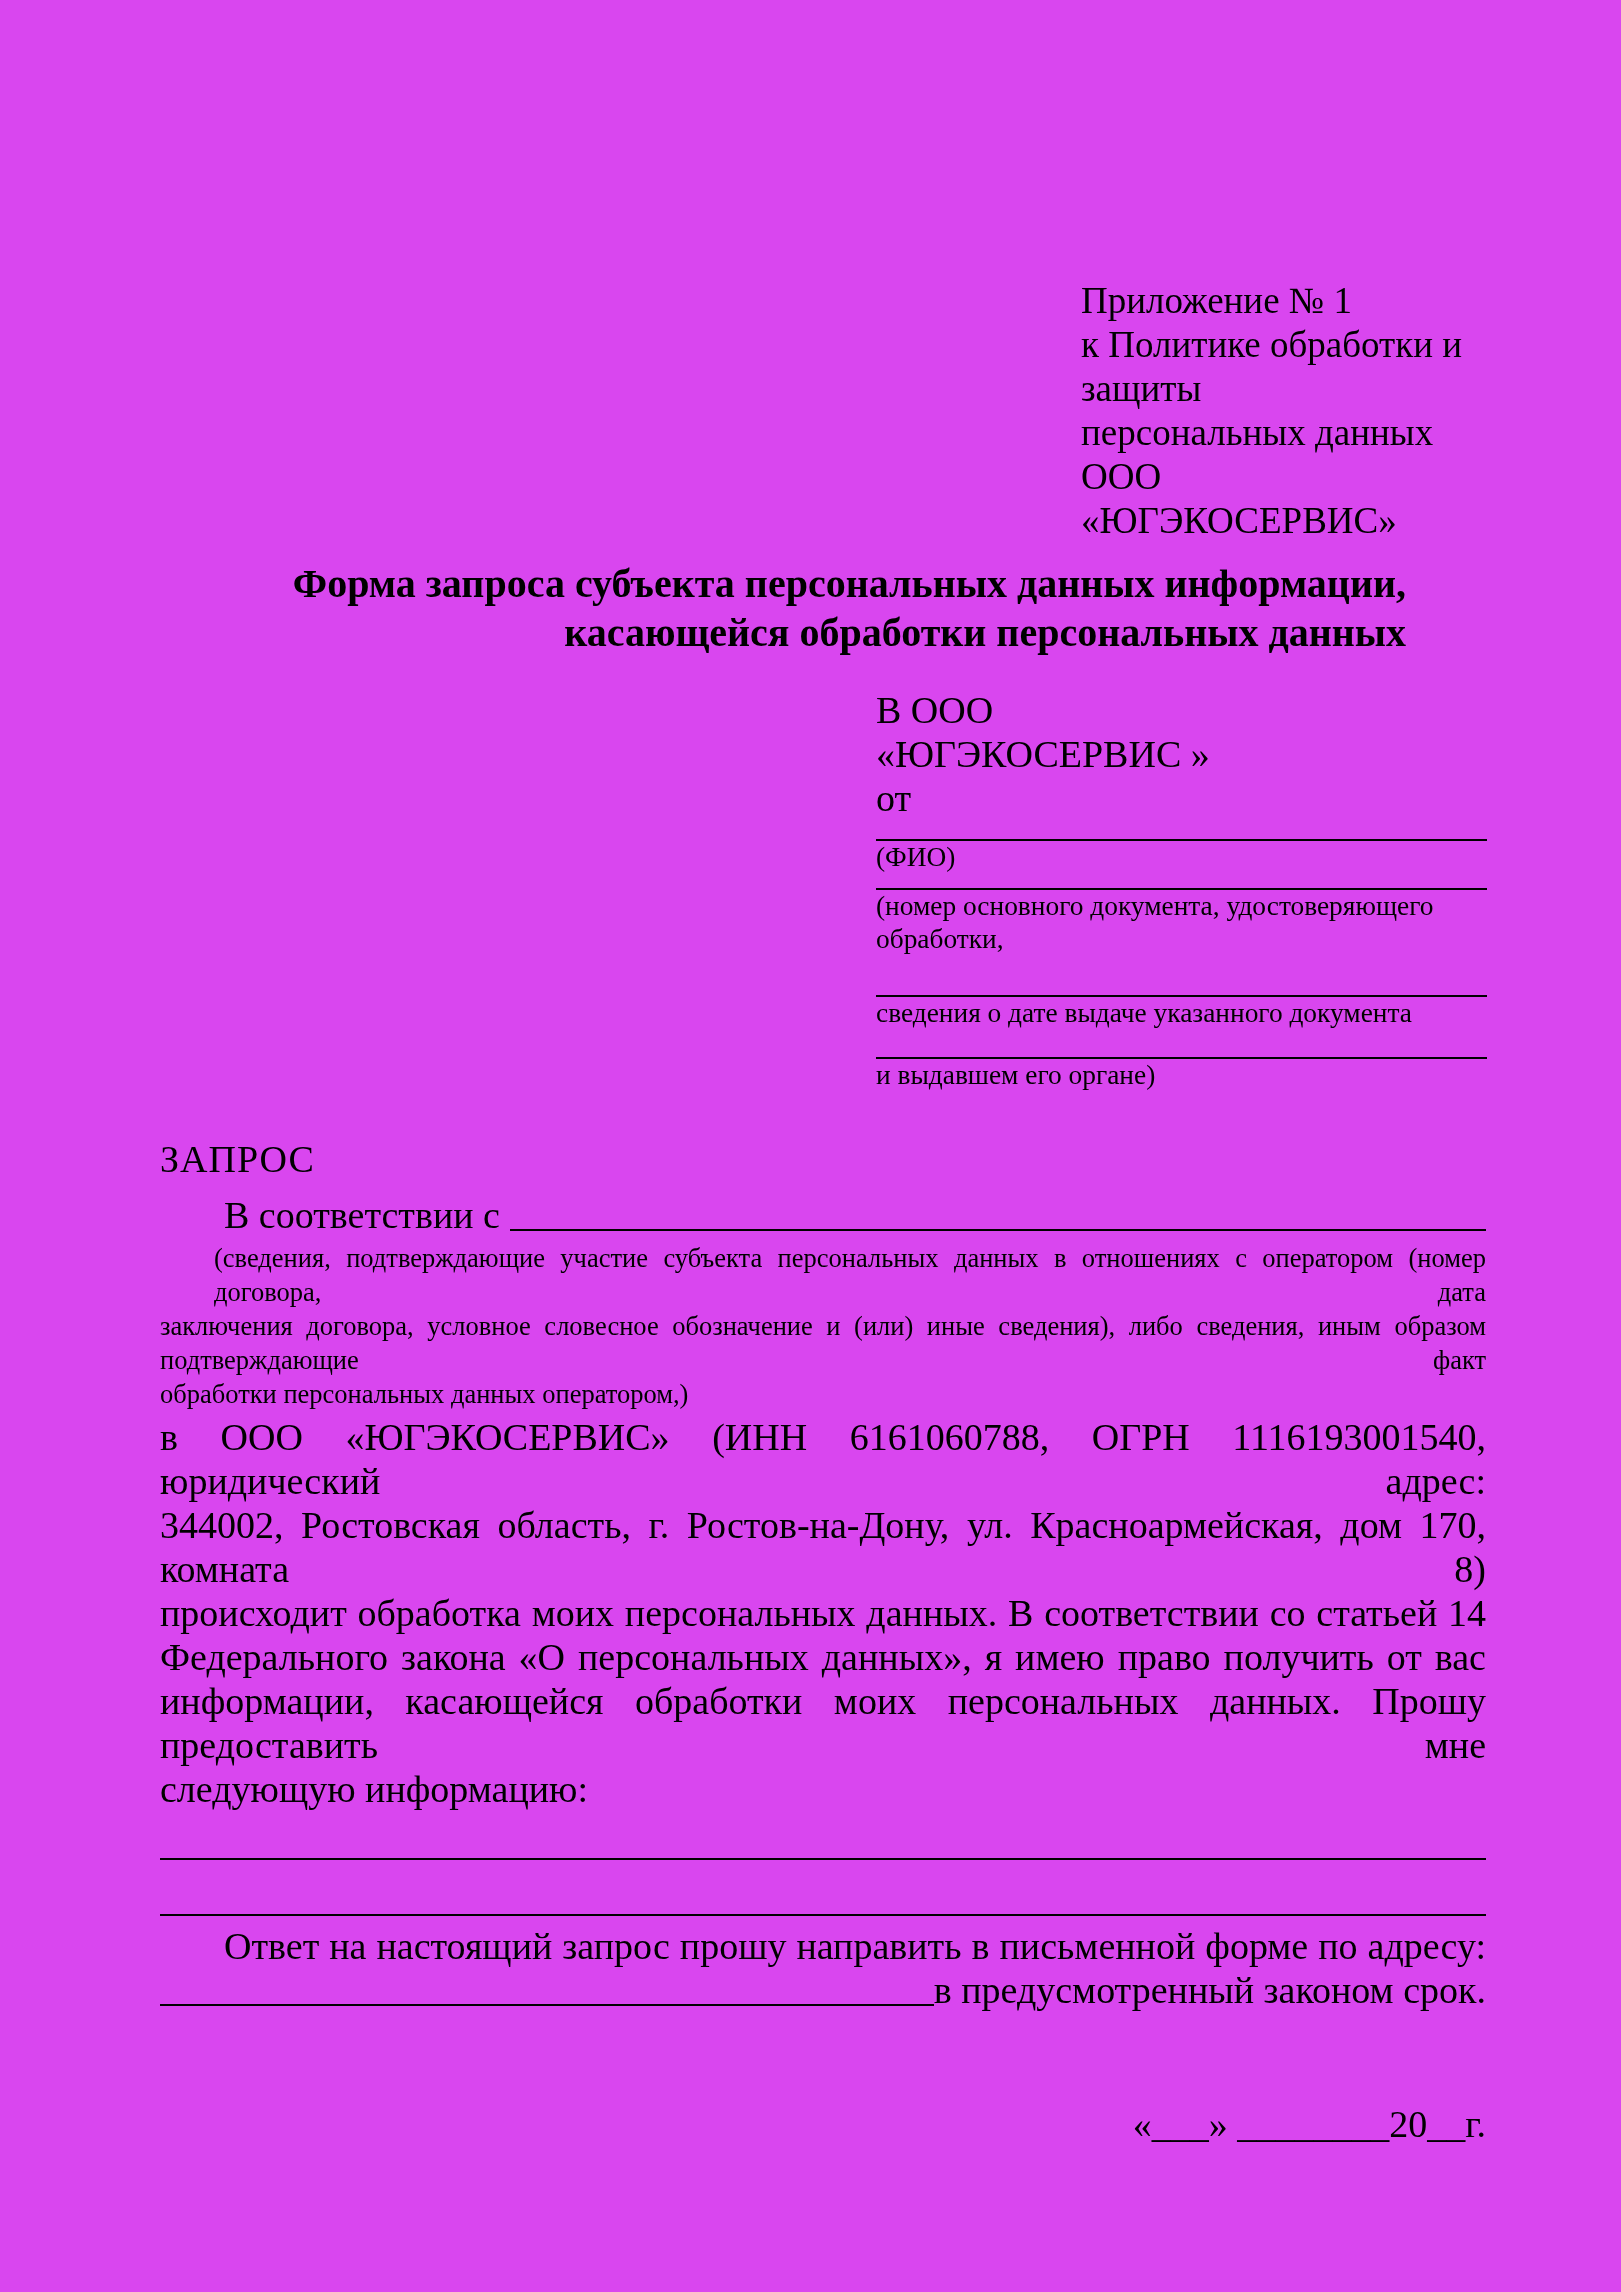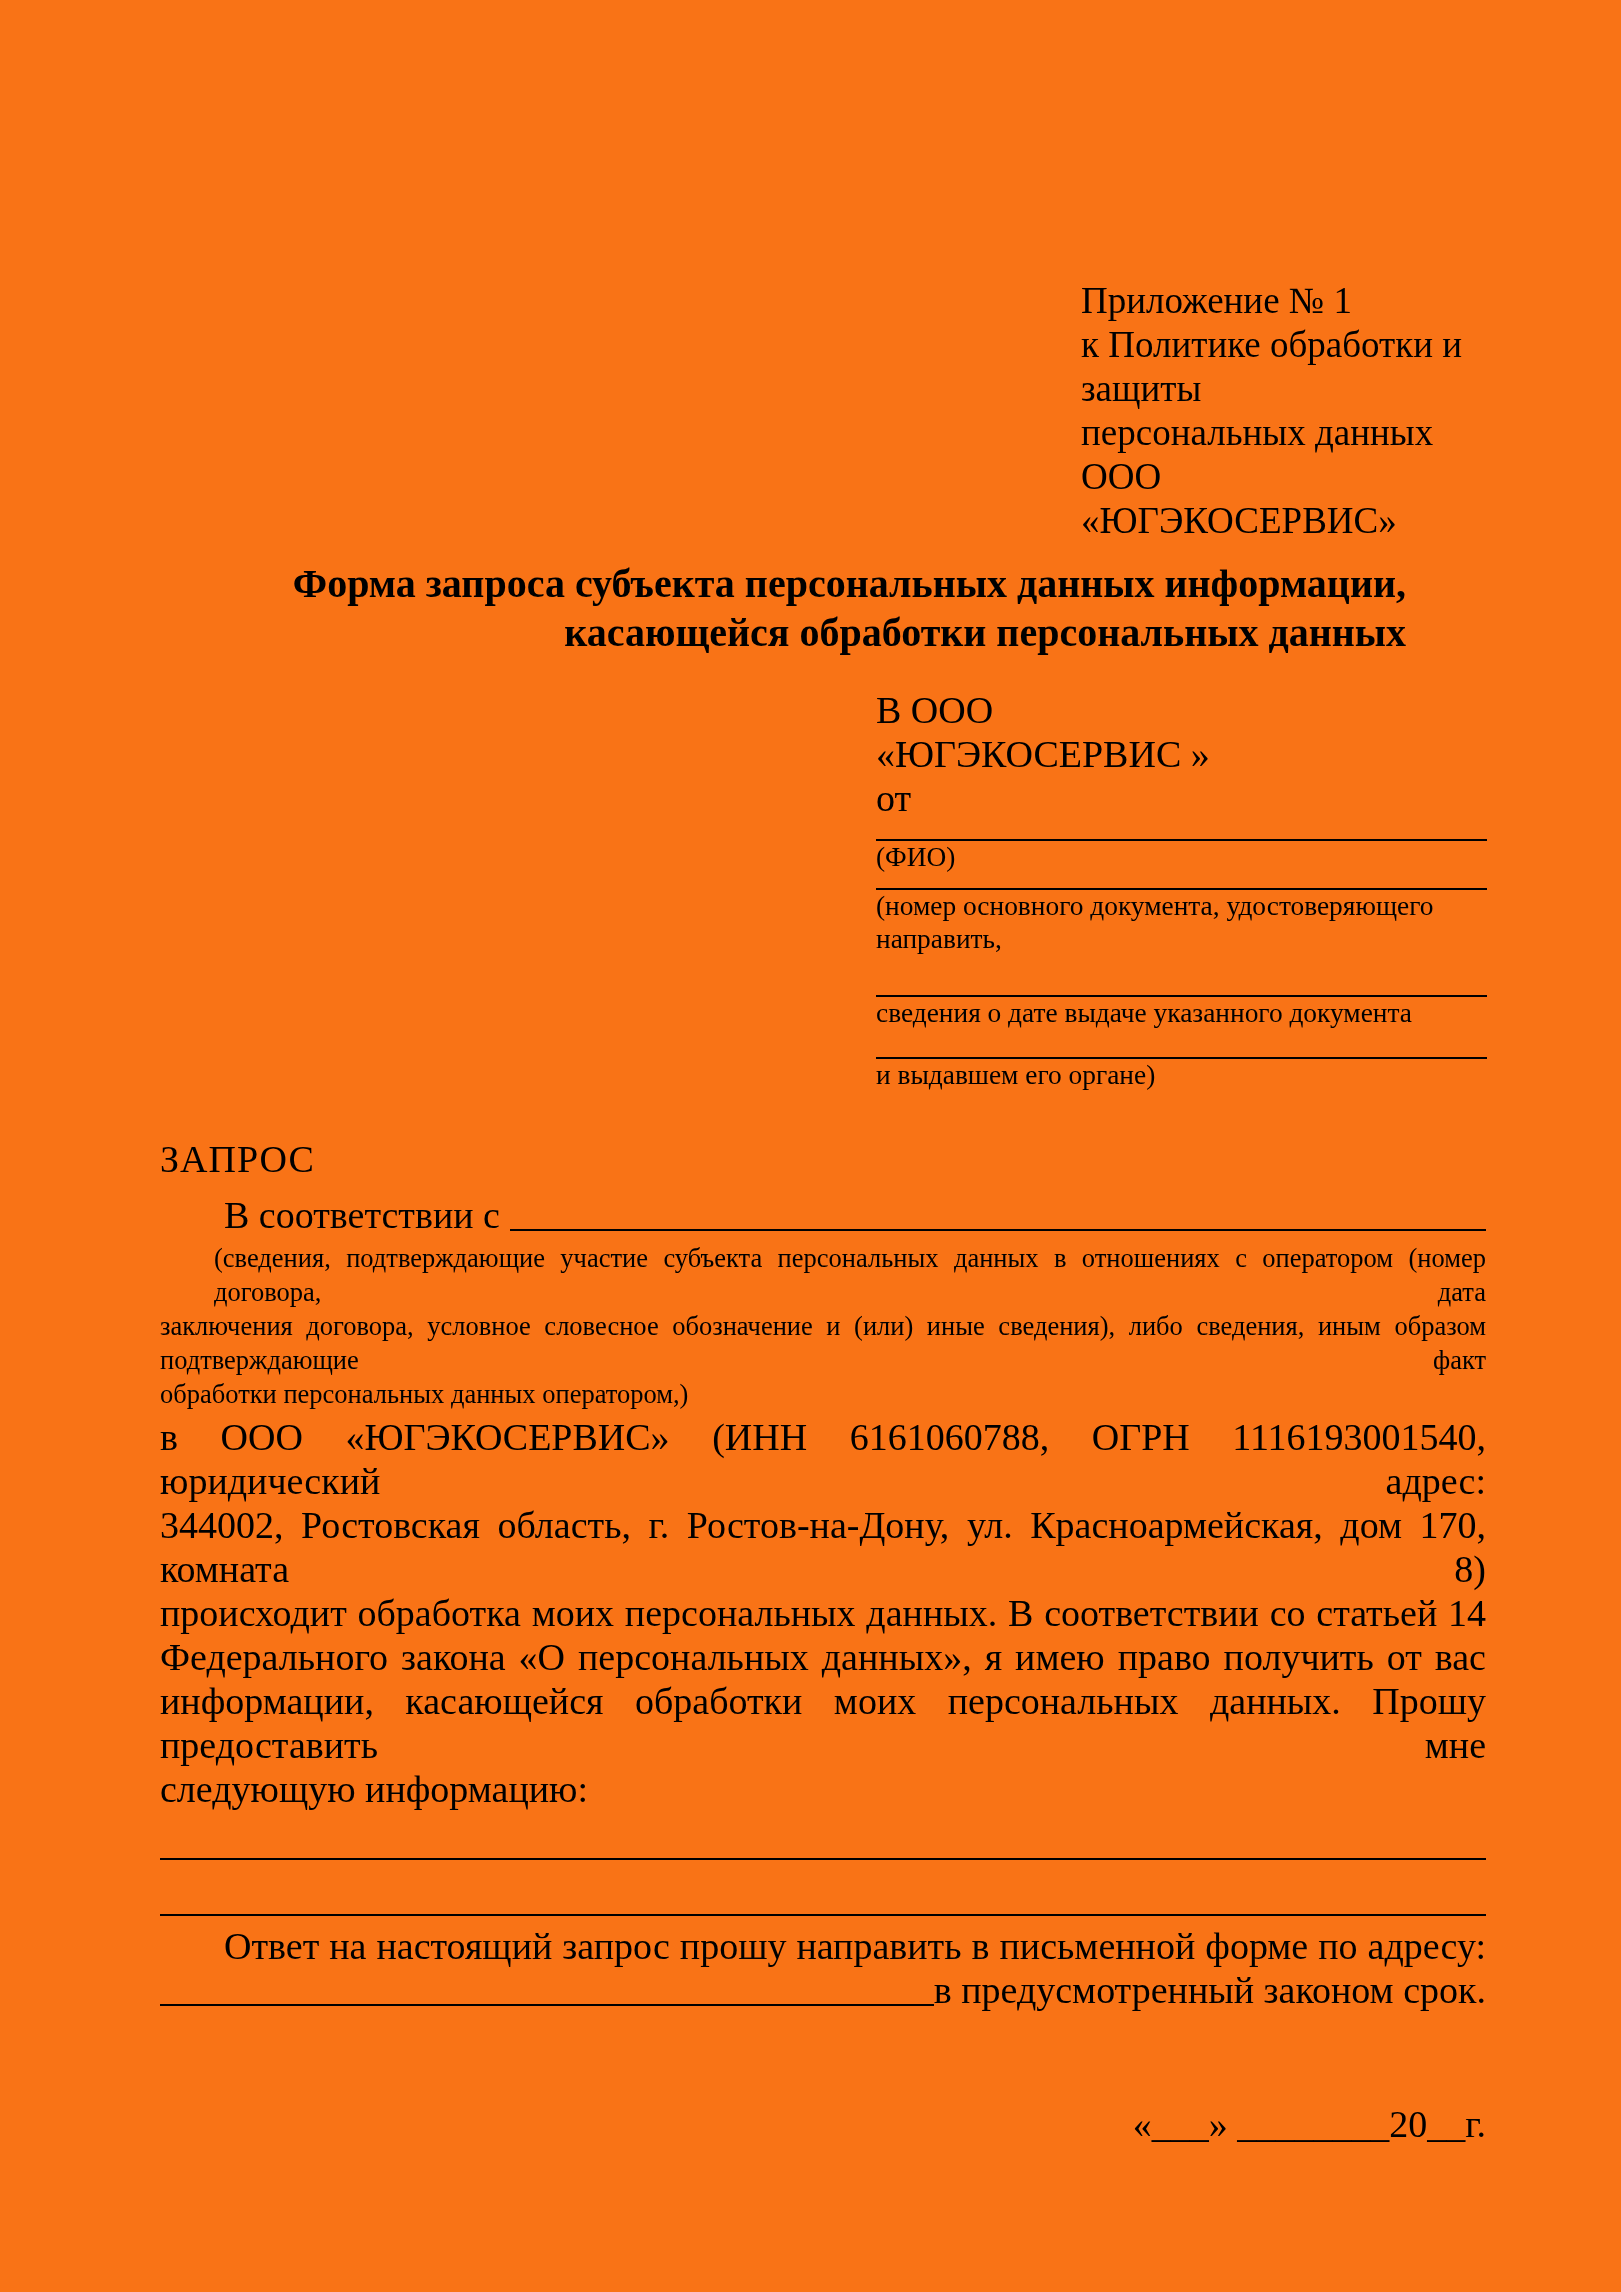--- a/index.html
+++ b/index.html
@@ -1,19 +1,19 @@
 <!DOCTYPE html>
 <html><head>
 <meta charset="utf-8">
 <style>
   html,body{margin:0;padding:0;background:#ffffff;}
   .page{
     position:relative;
     width:1621px;height:2293px;
-    background:#f97316;
+    background:#d946ef;
     box-sizing:border-box;
     padding:279px 135px 0 160px;
     color:#000;
     font-family:"Liberation Serif","DejaVu Serif",serif;
     font-size:38px;line-height:44px;
     overflow:hidden;
   }
   .appendix{margin-left:921px;font-size:37px;line-height:44px;}
   .doc-title{
     font-weight:bold;font-size:40px;line-height:49px;
@@ -62,21 +62,21 @@
 
   <div class="addressee">
     <div class="a-line">В ООО</div>
     <div class="a-line">«ЮГЭКОСЕРВИС »</div>
     <div class="a-line">от</div>
 
     <div class="rule rule-1"></div>
     <div class="field-cap">(ФИО)</div>
 
     <div class="rule rule-2"></div>
-    <div class="field-cap">(номер основного документа, удостоверяющего направить,</div>
+    <div class="field-cap">(номер основного документа, удостоверяющего обработки,</div>
 
     <div class="rule rule-3"></div>
     <div class="field-cap">сведения о дате выдаче указанного документа</div>
 
     <div class="rule rule-4"></div>
     <div class="field-cap">и выдавшем его органе)</div>
   </div>
 
   <div class="zapros">ЗАПРОС</div>
 

